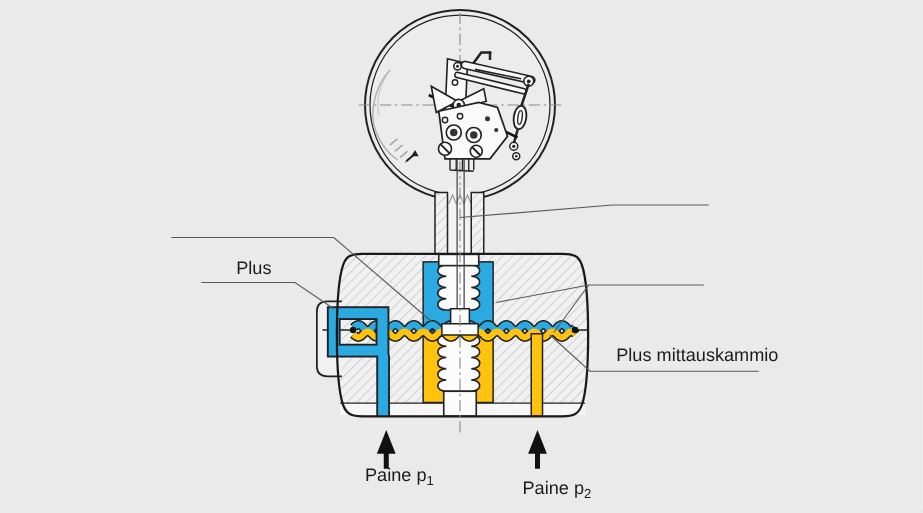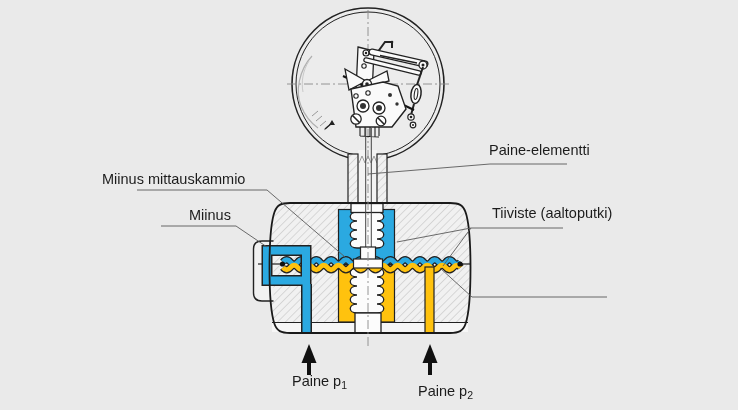--- a/index.html
+++ b/index.html
@@ -188,20 +188,18 @@
   <g fill="#111">
     <polygon points="309,344 301.5,363 316.5,363"></polygon>
     <rect x="307" y="361" width="4" height="14"></rect>
   </g>
   <g fill="#111">
     <polygon points="430,344 422.5,363 437.5,363"></polygon>
     <rect x="428" y="361" width="4" height="14"></rect>
   </g>
 </svg>
 
-<div class="lbl" style="left:102px;top:172px">Miinus mittauskammio</div>
-<div class="lbl" style="left:189px;top:208px">Miinus</div>
-<div class="lbl" style="left:489px;top:143px">Paine-elementti</div>
-<div class="lbl" style="left:492px;top:206px">Tiiviste (aaltoputki)</div>
+<div class="lbl" style="left:189px;top:208px">Plus</div>
+<div class="lbl" style="left:493px;top:278px">Plus mittauskammio</div>
 <div class="lbl" style="left:292px;top:374px"><span>Paine p</span><span class="sub">1</span></div>
 <div class="lbl" style="left:418px;top:384px"><span>Paine p</span><span class="sub">2</span></div>
 
 </div>
 
 </body></html>

